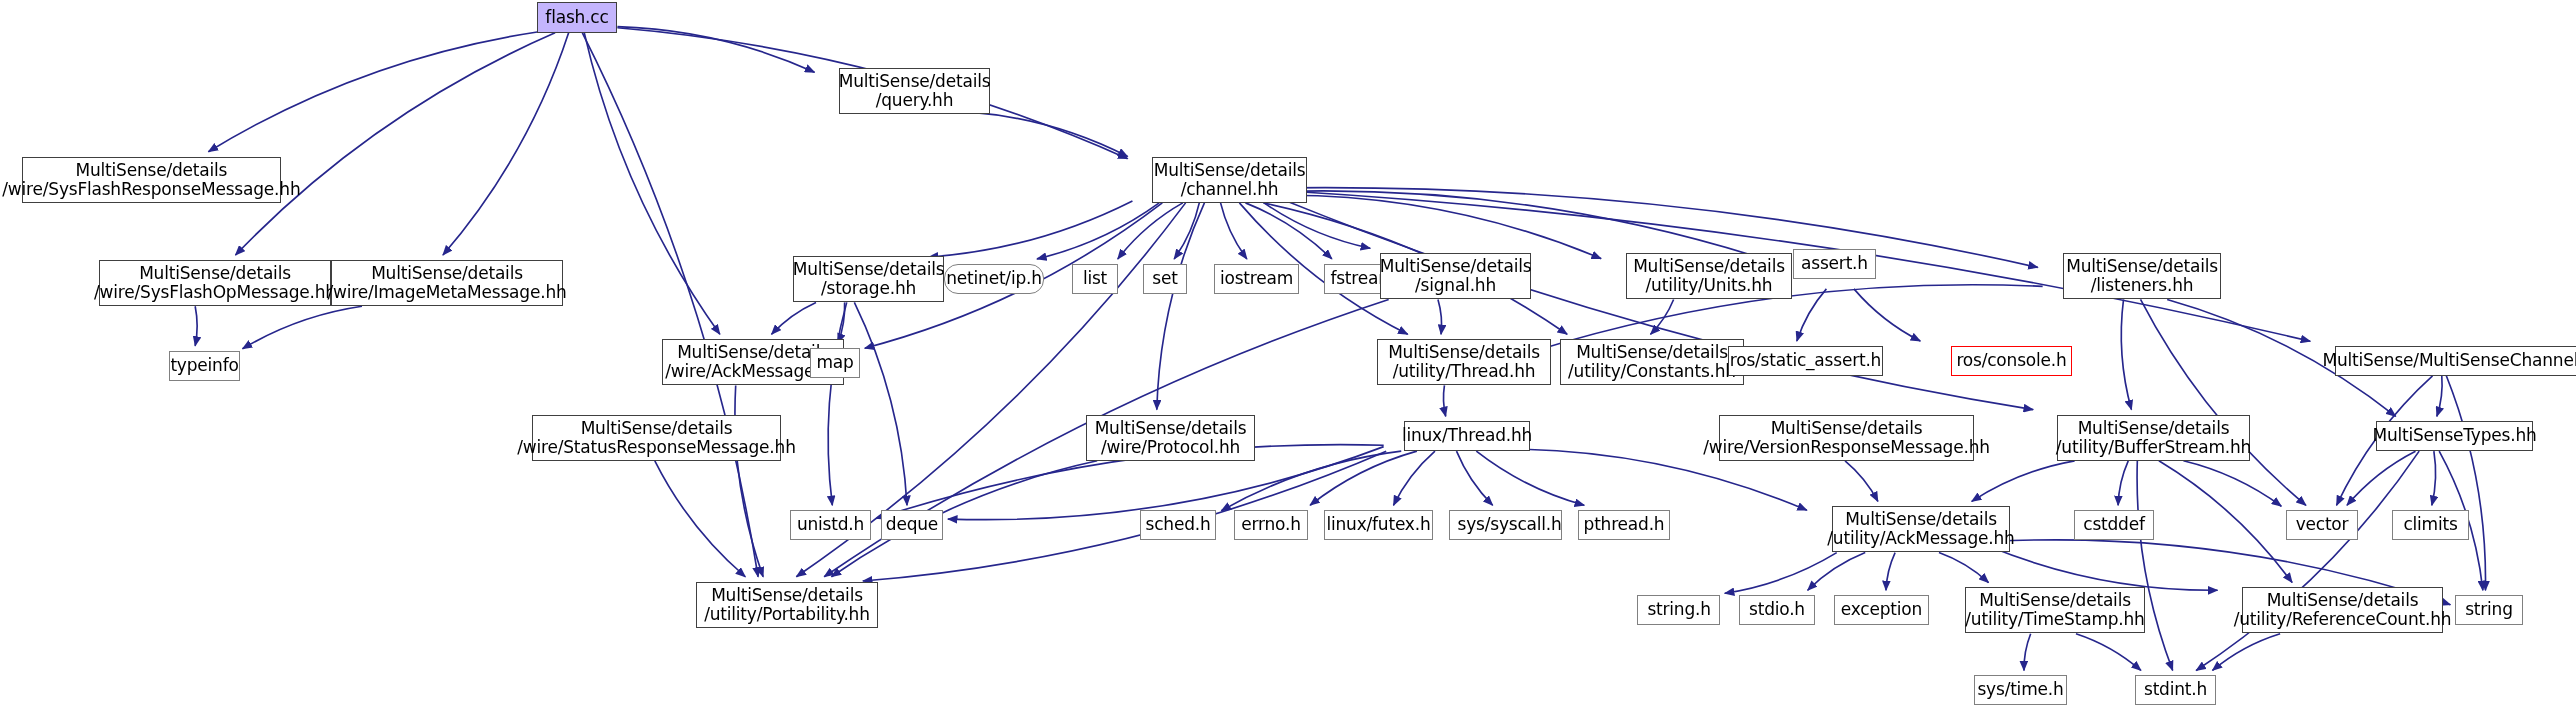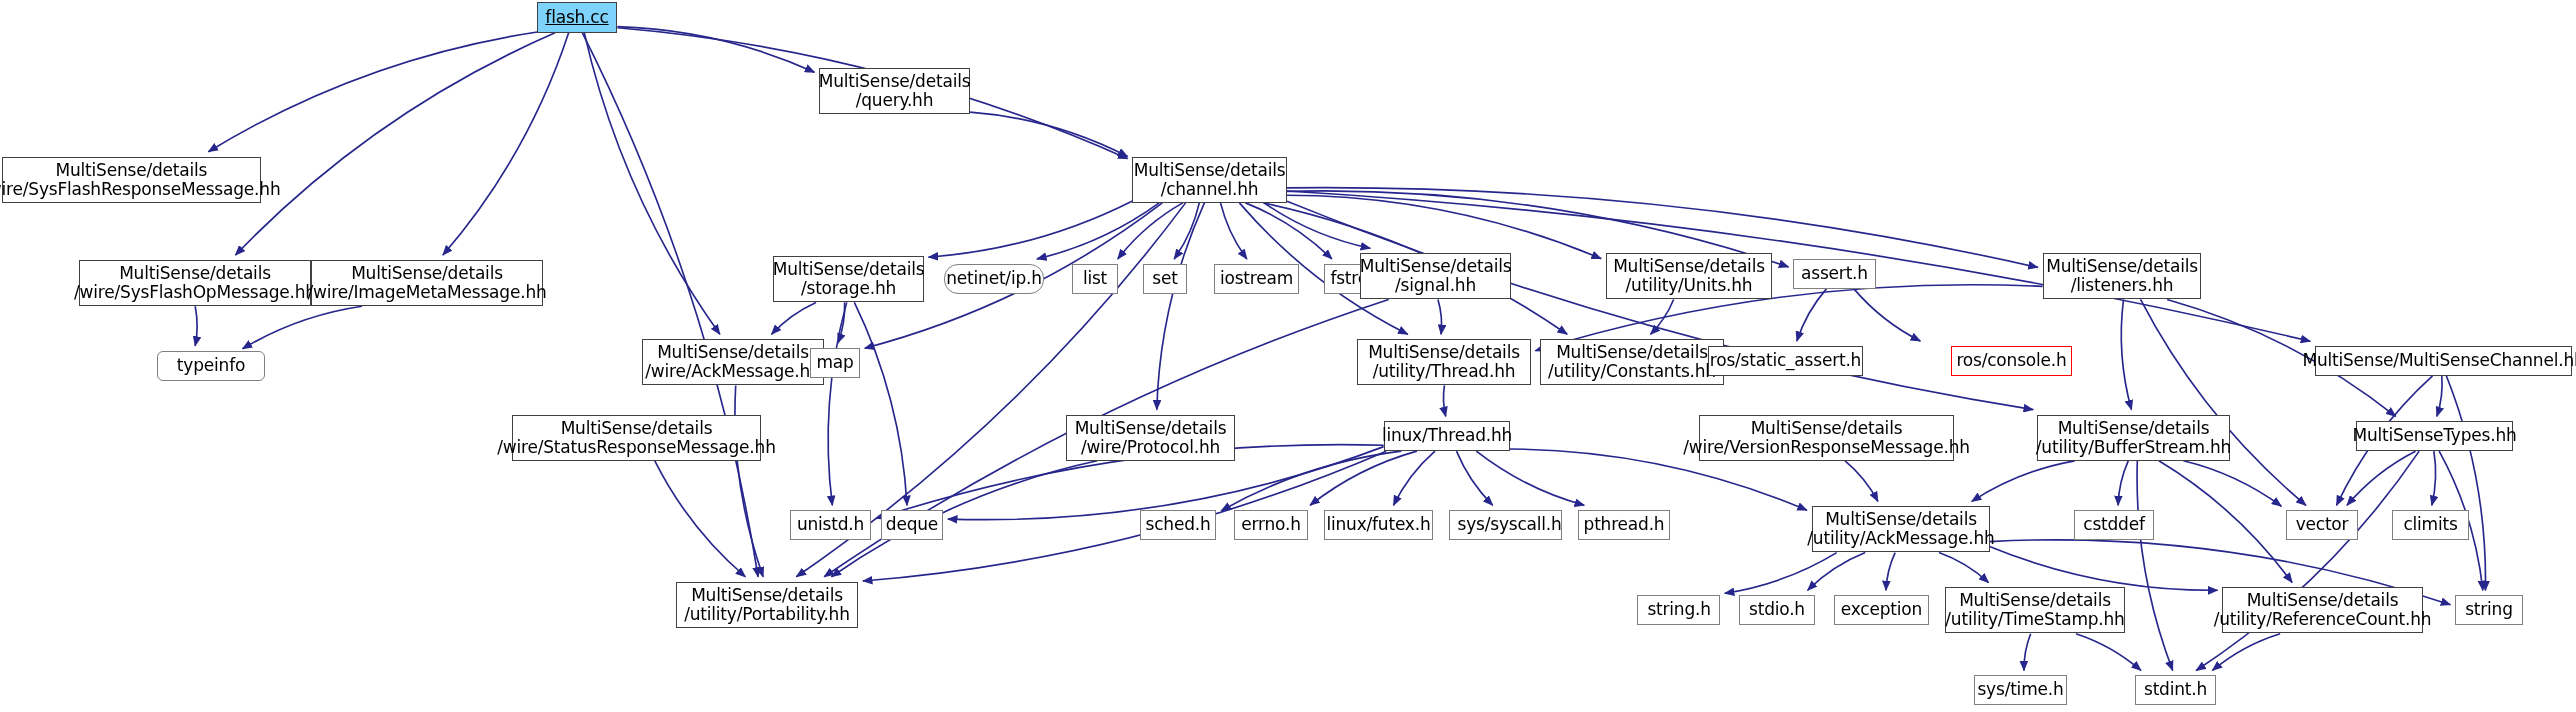--- a/index.html
+++ b/index.html
@@ -42,25 +42,25 @@
     border: 1px solid #808080;
     color: #000000;
     font-size: 17px;
     line-height: 1.12;
     letter-spacing: -0.2px;
     white-space: pre;
     padding: 0 5.8px;
   }
   .node.hdr {
     border: 1.9px solid #404040;
+    margin-left: 20px;
   }
   .node.root {
-    background: #7dd3fc;
+    background: #c4b5fd;
     border: 1.9px solid #404040;
-    text-decoration: underline;
   }
   .node.missing {
     border: 1.9px solid #ff0000;
   }
   .node .l1, .node .l2 { display: block; }
 </style>
 </head>
 <body>
 
 <div id="graph-root">
@@ -156,21 +156,21 @@
       <div class="node hdr" style="left: 79px; top: 260px; width: 232px; height: 46px;"><span class="l1">MultiSense/details</span><span class="l2">/wire/SysFlashOpMessage.hh</span></div>
       <div class="node hdr" style="left: 311px; top: 260px; width: 232px; height: 46px;"><span class="l1">MultiSense/details</span><span class="l2">/wire/ImageMetaMessage.hh</span></div>
       <div class="node hdr" style="left: 773px; top: 256px; width: 151px; height: 46px;"><span class="l1">MultiSense/details</span><span class="l2">/storage.hh</span></div>
       <div class="node sys" style="left: 944px; top: 264px; width: 100px; height: 30px; border-radius: 14px;"><span class="l1">netinet/ip.h</span></div>
       <div class="node sys" style="left: 1072px; top: 264px; width: 46px; height: 30px;"><span class="l1">list</span></div>
       <div class="node sys" style="left: 1143px; top: 264px; width: 44px; height: 30px;"><span class="l1">set</span></div>
       <div class="node sys" style="left: 1214px; top: 264px; width: 85px; height: 30px;"><span class="l1">iostream</span></div>
       <div class="node sys" style="left: 1324px; top: 264px; width: 77px; height: 30px;"><span class="l1">fstream</span></div>
       <div class="node hdr" style="left: 1360px; top: 253px; width: 151px; height: 46px;"><span class="l1">MultiSense/details</span><span class="l2">/signal.hh</span></div>
       <div class="node hdr" style="left: 1606px; top: 253px; width: 166px; height: 46px;"><span class="l1">MultiSense/details</span><span class="l2">/utility/Units.hh</span></div>
-      <div class="node sys" style="left: 1793px; top: 259px; width: 83px; height: 30px;"><span class="l1">assert.h</span></div>
+      <div class="node sys" style="left: 1793px; top: 249px; width: 83px; height: 30px;"><span class="l1">assert.h</span></div>
       <div class="node hdr" style="left: 2043px; top: 253px; width: 158px; height: 46px;"><span class="l1">MultiSense/details</span><span class="l2">/listeners.hh</span></div>
       <div class="node hdr" style="left: 642px; top: 339px; width: 182px; height: 46px;"><span class="l1">MultiSense/details</span><span class="l2">/wire/AckMessage.hh</span></div>
       <div class="node sys" style="left: 810px; top: 348px; width: 50px; height: 30px;"><span class="l1">map</span></div>
       <div class="node hdr" style="left: 1357px; top: 339px; width: 174px; height: 46px;"><span class="l1">MultiSense/details</span><span class="l2">/utility/Thread.hh</span></div>
       <div class="node hdr" style="left: 1540px; top: 339px; width: 184px; height: 46px;"><span class="l1">MultiSense/details</span><span class="l2">/utility/Constants.hh</span></div>
       <div class="node hdr" style="left: 1708px; top: 346px; width: 155px; height: 30px;"><span class="l1">ros/static_assert.h</span></div>
       <div class="node missing" style="left: 1933px; top: 346px; width: 121px; height: 30px; margin-left: 18px;"><span class="l1">ros/console.h</span></div>
       <div class="node hdr" style="left: 2315px; top: 346px; width: 257px; height: 30px;"><span class="l1">MultiSense/MultiSenseChannel.hh</span></div>
       <div class="node hdr" style="left: 512px; top: 415px; width: 249px; height: 46px;"><span class="l1">MultiSense/details</span><span class="l2">/wire/StatusResponseMessage.hh</span></div>
       <div class="node hdr" style="left: 1066px; top: 415px; width: 169px; height: 46px;"><span class="l1">MultiSense/details</span><span class="l2">/wire/Protocol.hh</span></div>
@@ -191,16 +191,16 @@
       <div class="node sys" style="left: 2392px; top: 510px; width: 77px; height: 30px;"><span class="l1">climits</span></div>
       <div class="node hdr" style="left: 676px; top: 582px; width: 182px; height: 46px;"><span class="l1">MultiSense/details</span><span class="l2">/utility/Portability.hh</span></div>
       <div class="node sys" style="left: 1637px; top: 595px; width: 83px; height: 30px; padding-left: 7px;"><span class="l1">string.h</span></div>
       <div class="node sys" style="left: 1739px; top: 595px; width: 76px; height: 30px;"><span class="l1">stdio.h</span></div>
       <div class="node sys" style="left: 1834px; top: 595px; width: 95px; height: 30px;"><span class="l1">exception</span></div>
       <div class="node hdr" style="left: 1945px; top: 587px; width: 180px; height: 46px;"><span class="l1">MultiSense/details</span><span class="l2">/utility/TimeStamp.hh</span></div>
       <div class="node hdr" style="left: 2222px; top: 587px; width: 201px; height: 46px;"><span class="l1">MultiSense/details</span><span class="l2">/utility/ReferenceCount.hh</span></div>
       <div class="node sys" style="left: 2455px; top: 595px; width: 68px; height: 30px;"><span class="l1">string</span></div>
       <div class="node sys" style="left: 1974px; top: 675px; width: 93px; height: 30px;"><span class="l1">sys/time.h</span></div>
       <div class="node sys" style="left: 2135px; top: 675px; width: 81px; height: 30px;"><span class="l1">stdint.h</span></div>
-      <div class="node sys" style="left: 157px; top: 351px; width: 108px; height: 30px; border-radius: 6px;"><span class="l1">typeinfo</span></div>
+      <div class="node sys" style="left: 169px; top: 351px; width: 71px; height: 30px;"><span class="l1">typeinfo</span></div>
     </div>
 </div>
 
 
 </body></html>

